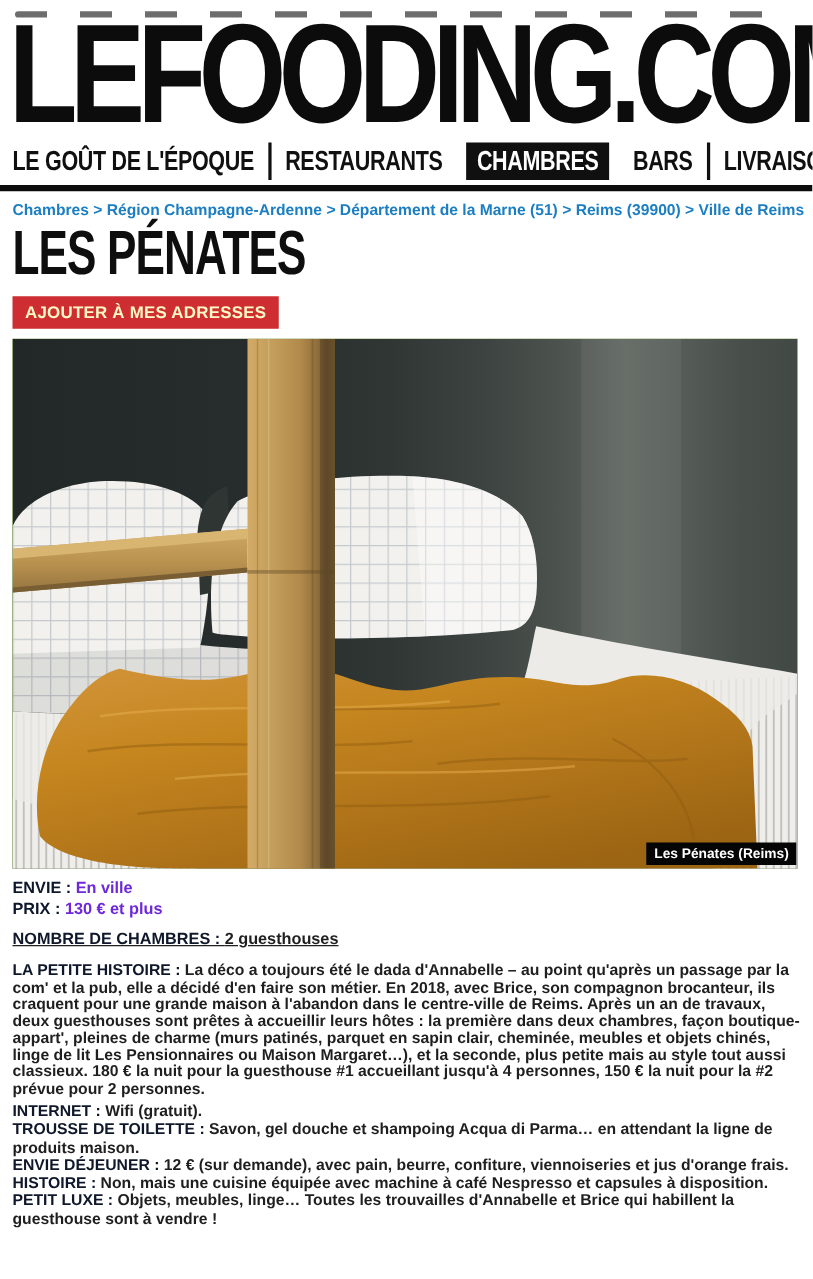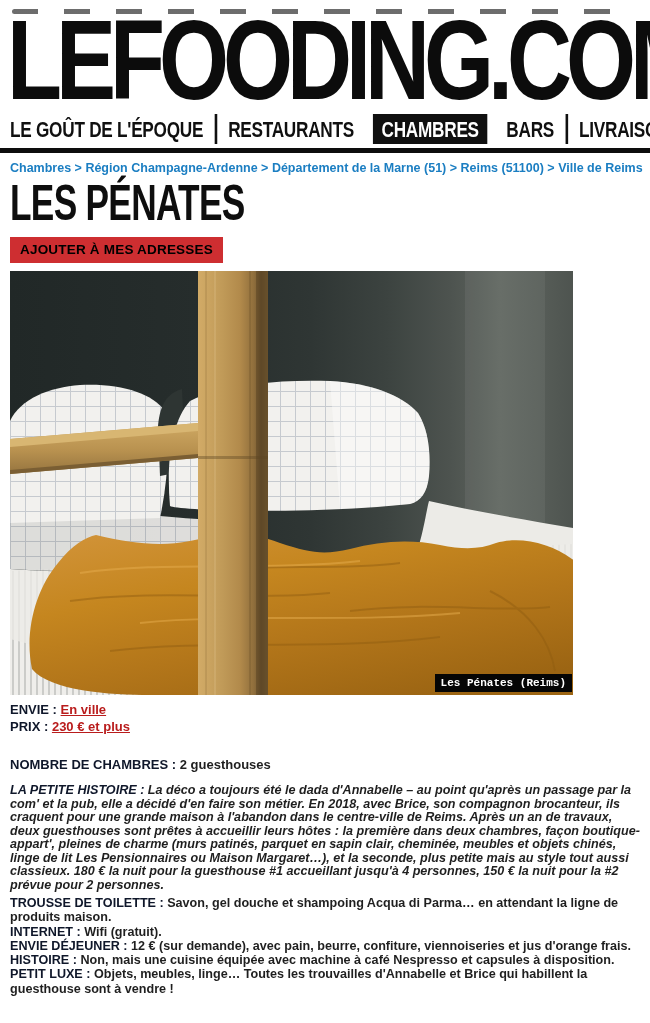--- a/index.html
+++ b/index.html
@@ -31,40 +31,40 @@
   .breadcrumb{margin-top:7px;font-size:12.5px;line-height:16px;}
   .bc-link{color:#1b7ec2;cursor:pointer;}
   .bc-sep{color:#1b7ec2;white-space:pre;}
 
   
   .page-title{margin-top:2px;font-size:49px;line-height:50px;height:50px;color:#0e0e0e;
               letter-spacing:-1px;white-space:nowrap;transform:scale(0.72,1.02);
               transform-origin:0 50%;font-weight:700;}
 
   
-  .add-btn{display:inline-block;margin-top:9px;background:#ce2e31;color:#000000;border:none;
+  .add-btn{display:inline-block;margin-top:9px;background:#ce2e31;color:#fef9c3;border:none;
            font-family:inherit;font-weight:700;font-size:13.5px;letter-spacing:.2px;
            padding:5px 10px 6px 10px;cursor:pointer;}
 
   
-  .photo{position:relative;width:563px;height:424px;margin-top:8px;overflow:hidden;background:#4d7c0f;font-family:Liberation Mono, monospace;}
+  .photo{position:relative;width:628px;height:424px;margin-top:8px;overflow:hidden;background:#4d7c0f;}
   .photo svg{display:block;}
   .photo-caption{position:absolute;right:1px;bottom:3px;background:#050505;color:#fff;
                  font-size:11px;font-weight:700;padding:3px 6px;line-height:12px;}
 
   
   .details-block{margin-top:6px;}
   .detail-row{font-size:13px;line-height:17px;}
   .lbl{color:#0f172a;}
   .val{color:#1f1f1f;}
-  .val.link{color:#b91c1c;cursor:pointer;text-decoration:underline;}
-  .info-block{margin-top:21px;}
-
-  
-  .story{margin-top:11px;font-size:12.6px;line-height:13.5px;padding-right:5px;text-align:left;font-style:italic;}
+  .val.link{color:#6d28d9;cursor:pointer;}
+  .info-block{margin-top:7px;text-decoration:underline;}
+
+  
+  .story{margin-top:11px;font-size:12.6px;line-height:13.5px;padding-right:5px;text-align:left;}
   .amenities{margin-top:4px;padding-right:15px;}
   .amenity-row{font-size:12.6px;line-height:14.3px;}
 </style>
 </head>
 <body>
 
 <div class="top-clip-marks"></div>
 
 <div class="page">
 
@@ -77,21 +77,21 @@
         <span class="nav-item">RESTAURANTS</span>
         <span class="nav-item active">CHAMBRES</span>
         <span class="nav-item">BARS</span>
         <span class="nav-divider"></span>
         <span class="nav-item">LIVRAISON</span>
       </div>
   </div>
 
   <div class="rule"></div>
 
-  <div class="breadcrumb"><span class="bc-link">Chambres</span><span class="bc-sep"> &gt; </span><span class="bc-link">Région Champagne-Ardenne</span><span class="bc-sep"> &gt; </span><span class="bc-link">Département de la Marne (51)</span><span class="bc-sep"> &gt; </span><span class="bc-link">Reims (51100)</span><span class="bc-sep"> &gt; </span><span class="bc-link">Ville de Reims</span></div>
+  <div class="breadcrumb"><span class="bc-link">Chambres</span><span class="bc-sep"> &gt; </span><span class="bc-link">Région Champagne-Ardenne</span><span class="bc-sep"> &gt; </span><span class="bc-link">Département de la Marne (51)</span><span class="bc-sep"> &gt; </span><span class="bc-link">Reims (39900)</span><span class="bc-sep"> &gt; </span><span class="bc-link">Ville de Reims</span></div>
 
   <div class="page-title">LES PÉNATES</div>
 
   <button class="add-btn">AJOUTER À MES ADRESSES</button>
 
   <div class="photo">
     <svg width="628" height="424" viewBox="0 0 628 424">
       <defs>
         <linearGradient id="wallG" x1="0" y1="0" x2="1" y2="0">
           <stop offset="0" stop-color="#212827"></stop>
@@ -177,29 +177,29 @@
       <line x1="196" y1="0" x2="196" y2="424" stroke="#785a2d" stroke-width="1" opacity="0.35"></line>
       <line x1="205" y1="0" x2="205" y2="424" stroke="#ffebc8" stroke-width="1" opacity="0.25"></line>
       <line x1="240" y1="0" x2="240" y2="424" stroke="#644b26" stroke-width="1.5" opacity="0.35"></line>
       <rect x="188" y="185" width="70" height="3" fill="#5c4624" opacity="0.4"></rect>
     </svg>
     <div class="photo-caption">Les Pénates (Reims)</div>
   </div>
 
   <div class="details-block">
       <div class="detail-row"><span class="lbl">ENVIE : </span><span class="val link">En ville</span></div>
-      <div class="detail-row"><span class="lbl">PRIX : </span><span class="val link">230 € et plus</span></div>
+      <div class="detail-row"><span class="lbl">PRIX : </span><span class="val link">130 € et plus</span></div>
     </div>
   <div class="details-block info-block">
       <div class="detail-row"><span class="lbl">NOMBRE DE CHAMBRES : </span><span class="val">2 guesthouses</span></div>
     </div>
 
   <div class="story"><span class="lbl">LA PETITE HISTOIRE : </span><span class="val">La déco a toujours été le dada d'Annabelle – au point qu'après un passage par la com' et la pub, elle a décidé d'en faire son métier. En 2018, avec Brice, son compagnon brocanteur, ils craquent pour une grande maison à l'abandon dans le centre-ville de Reims. Après un an de travaux, deux guesthouses sont prêtes à accueillir leurs hôtes : la première dans deux chambres, façon boutique-appart', pleines de charme (murs patinés, parquet en sapin clair, cheminée, meubles et objets chinés, linge de lit Les Pensionnaires ou Maison Margaret…), et la seconde, plus petite mais au style tout aussi classieux. 180 € la nuit pour la guesthouse #1 accueillant jusqu'à 4 personnes, 150 € la nuit pour la #2 prévue pour 2 personnes.</span></div>
 
   <div class="amenities">
+      <div class="amenity-row"><span class="lbl">INTERNET : </span><span class="val">Wifi (gratuit).</span></div>
       <div class="amenity-row"><span class="lbl">TROUSSE DE TOILETTE : </span><span class="val">Savon, gel douche et shampoing Acqua di Parma… en attendant la ligne de produits maison.</span></div>
-      <div class="amenity-row"><span class="lbl">INTERNET : </span><span class="val">Wifi (gratuit).</span></div>
       <div class="amenity-row"><span class="lbl">ENVIE DÉJEUNER : </span><span class="val">12 € (sur demande), avec pain, beurre, confiture, viennoiseries et jus d'orange frais.</span></div>
       <div class="amenity-row"><span class="lbl">HISTOIRE : </span><span class="val">Non, mais une cuisine équipée avec machine à café Nespresso et capsules à disposition.</span></div>
       <div class="amenity-row"><span class="lbl">PETIT LUXE : </span><span class="val">Objets, meubles, linge… Toutes les trouvailles d'Annabelle et Brice qui habillent la guesthouse sont à vendre !</span></div>
     </div>
 
 </div>
 
 </body></html>

